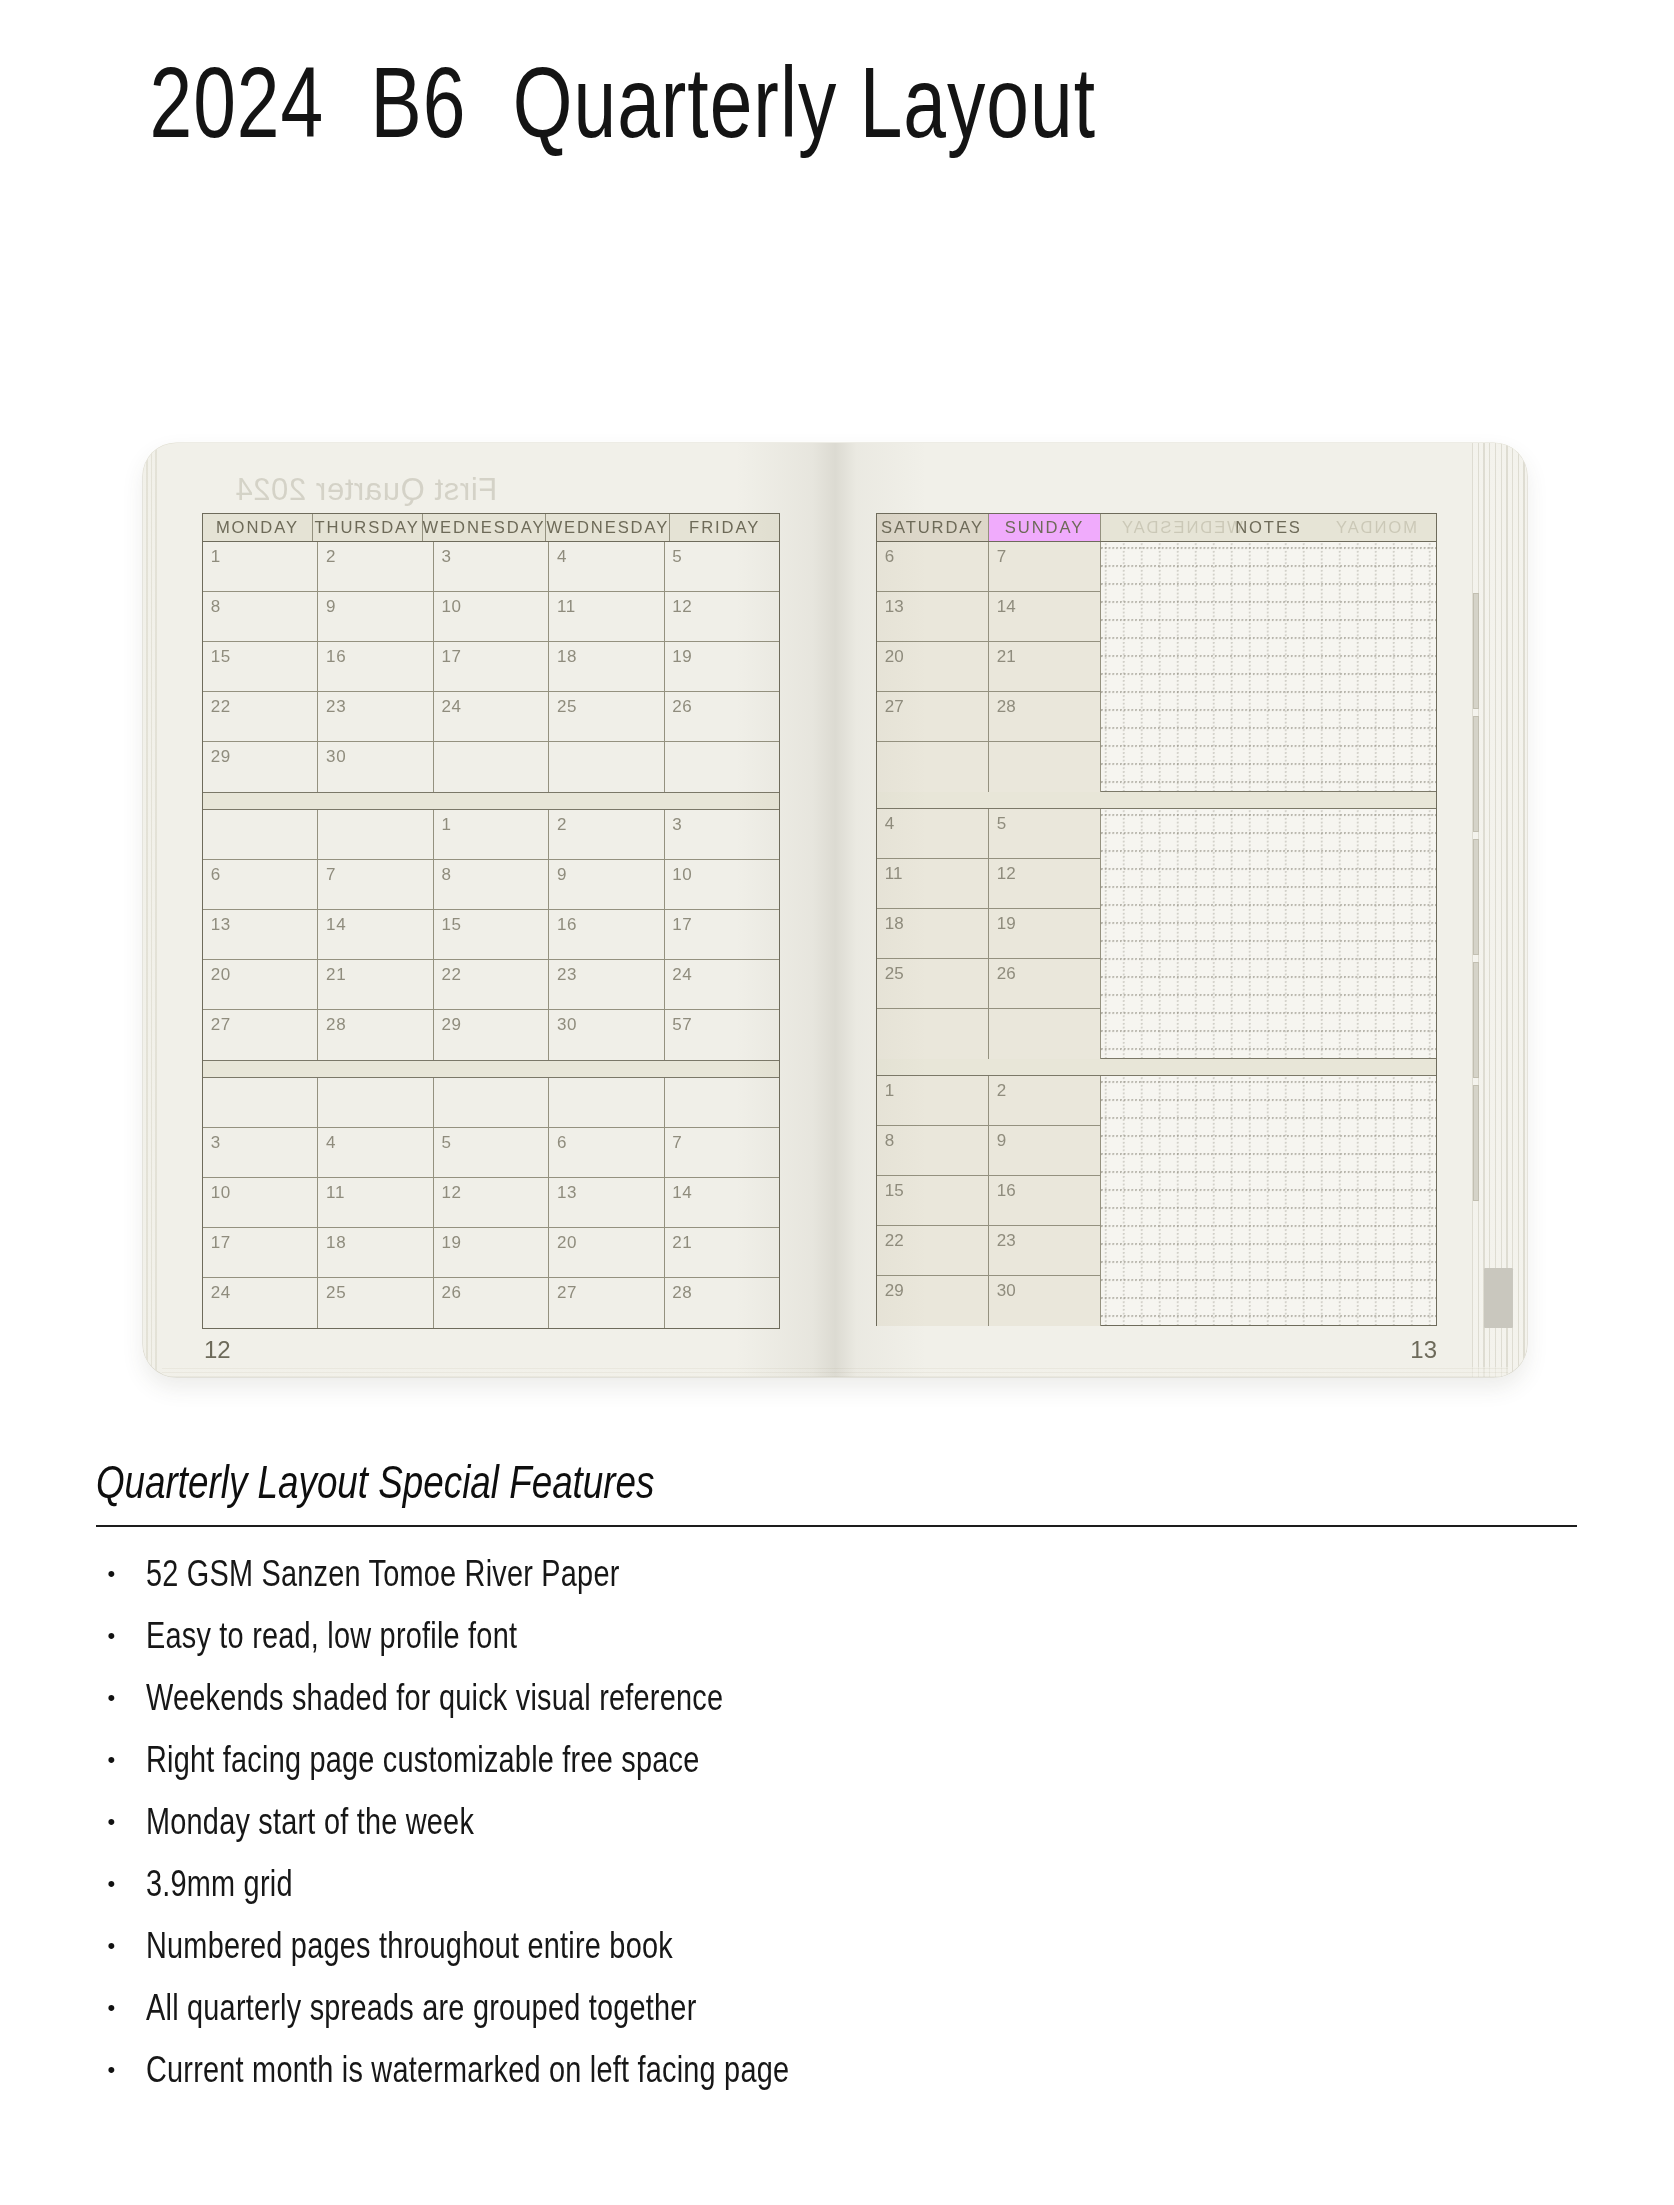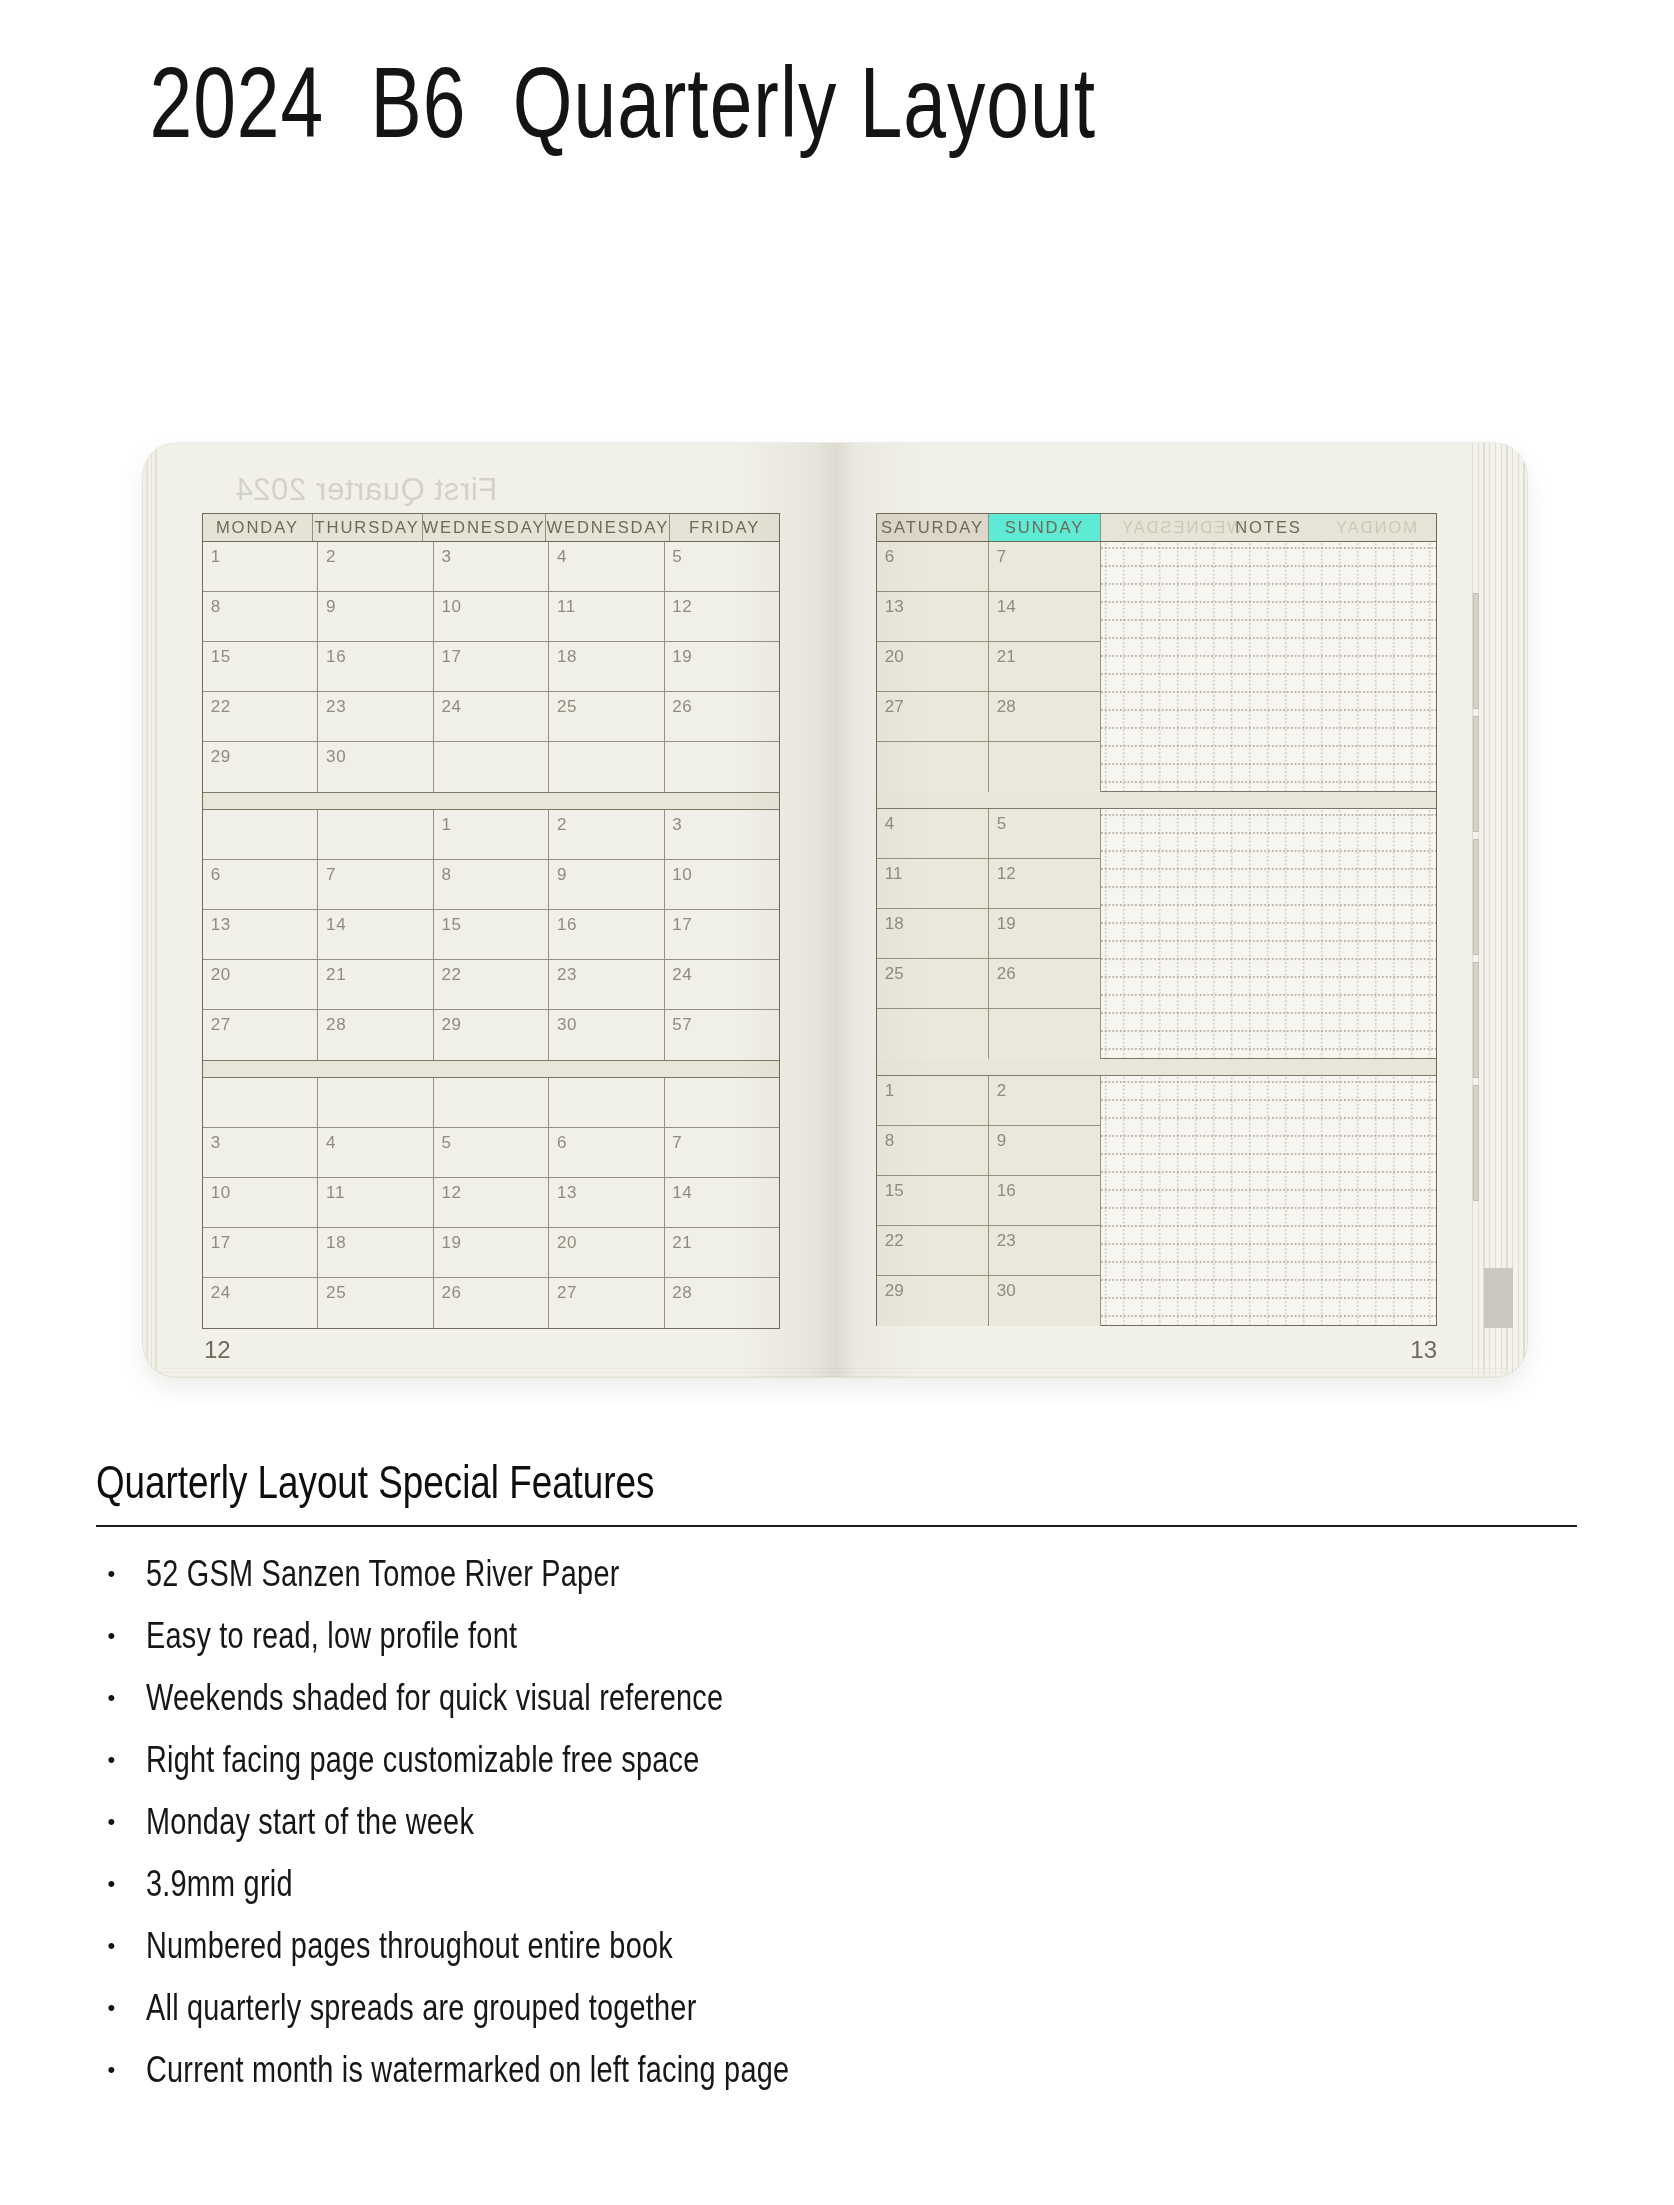--- a/index.html
+++ b/index.html
@@ -63,41 +63,41 @@
   .cal-row .cell:last-child{border-right:none;}
   .month-block .cal-row:last-child .cell{border-bottom:none;}
   .separator{height:18px;background:#e8e6d8;border-top:1.3px solid #7b7868;border-bottom:1.3px solid #7b7868;}
 
   
   .cal-right{position:absolute;left:733px;top:70px;width:561px;border:1.3px solid #6e6b5b;background:#f0efe8;}
   .r-hrow{display:flex;height:28px;border-bottom:1.3px solid #6e6b5b;}
   .r-hcell{text-align:center;line-height:27px;font-size:16.6px;letter-spacing:1.9px;color:#6d6a58;
       border-right:0.6px solid #94917f;}
   .r-hcell-sat{width:112px;background:#ddd7c9;}
-  .r-hcell-sun{width:112px;background:#5eead4;}
+  .r-hcell-sun{width:112px;background:#f0abfc;}
   .r-hcell-notes{flex:1;background:#e6e4d6;position:relative;border-right:none;}
   .ghost-h{position:absolute;top:0;font-size:16.6px;letter-spacing:1.9px;color:#9b977f;opacity:.35;
       transform:scaleX(-1);}
   .ghost-h.g0{left:19px;}
   .ghost-h.g1{right:19px;}
   .r-month{display:flex;height:249px;}
   .r-grid{width:224px;}
   .r-wrow{display:flex;height:50px;}
   .r-wrow .cell{width:112px;background:#eae7db;border-right:0.6px solid #94917f;
       border-bottom:0.6px solid #94917f;padding:5.1px 0 0 7.7px;font-size:17px;color:#8f8c7d;}
   .r-grid .r-wrow:last-child .cell{border-bottom:none;}
   .r-notes{flex:1;background-color:#f6f5f0;
       background-image:
         radial-gradient(circle at 0.8px 0.8px, rgba(125,122,108,0.55) 0.8px, transparent 1.1px),
         radial-gradient(circle at 0.8px 0.8px, rgba(125,122,108,0.30) 0.8px, transparent 1.1px);
       background-size:3.8px 18px, 18px 3.8px;
       background-position:3.8px 5.1px, 3.8px 5.1px;}
 
   
-  .features-heading{position:absolute;left:96px;top:1455px;white-space:nowrap;}
+  .features-heading{position:absolute;left:96px;top:1455px;white-space:nowrap;font-style:italic;}
   .features-heading span{display:inline-block;transform:scaleX(0.80);transform-origin:left center;
       font-size:46px;color:#0e0e0e;}
   .rule{position:absolute;left:96px;top:1525px;width:1481px;height:1.9px;background:#1d1d1d;}
   .features-list{position:absolute;left:96px;top:1543px;}
   .feat-item{height:62px;display:flex;align-items:center;}
   .feat-bullet{width:50px;font-size:22px;color:#111;text-align:left;padding-left:11.5px;}
   .feat-text{display:inline-block;transform:scaleX(0.78);transform-origin:left center;
       font-size:37px;color:#171717;white-space:nowrap;letter-spacing:0.3px;}
 </style>
 </head>

